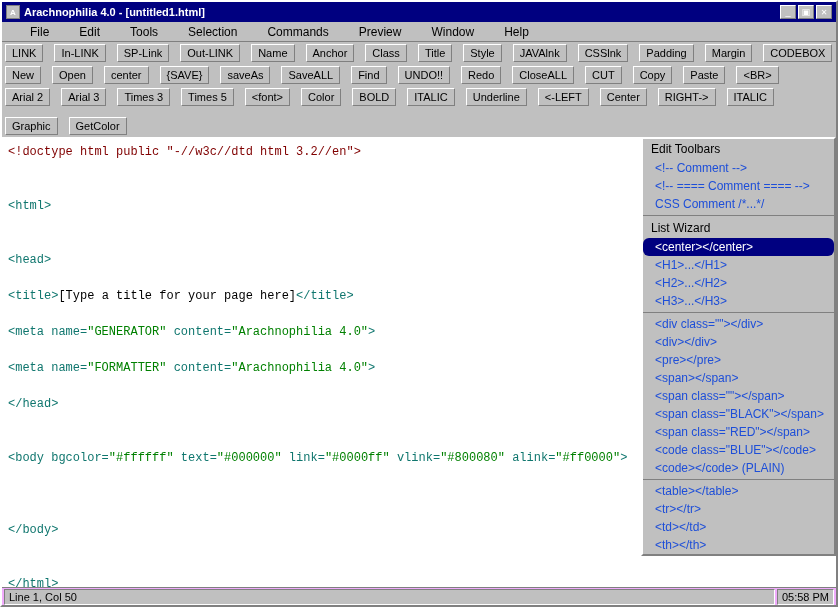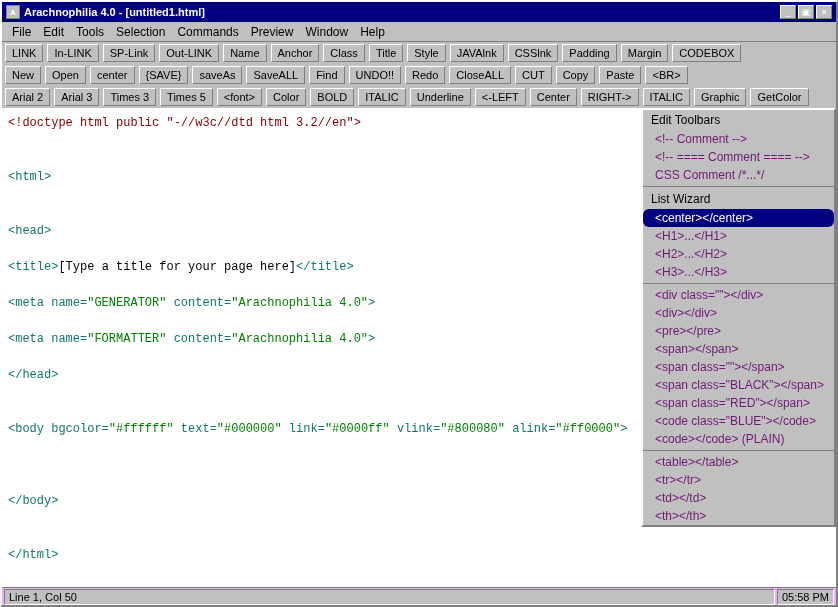--- a/index.html
+++ b/index.html
@@ -84,29 +84,30 @@
       height: 20px;
       padding: 0 4px;
       border-bottom: 1px solid #808080;
       flex-shrink: 0;
     }
 
     .menu-item {
       padding: 2px 6px;
       font-size: 12px;
       cursor: pointer;
+      margin-left: 18px;
     }
 
     
     .toolbar-row {
       background: #c0c0c0;
       display: flex;
       align-items: center;
       padding: 2px 3px;
-      gap: 4px;
+      gap: 11px;
       flex-shrink: 0;
       flex-wrap: wrap;
     }
 
     .tb-btn {
       background: #c0c0c0;
       border: 1px solid #ffffff;
       border-right-color: #808080;
       border-bottom-color: #808080;
       border-top-color: #ffffff;
@@ -158,21 +159,21 @@
     .ctx-section-label {
       padding: 3px 8px;
       font-weight: normal;
       color: #000000;
       background: #c0c0c0;
     }
 
     .ctx-item {
       padding: 2px 12px;
       cursor: pointer;
-      color: #701a75;
+      color: #1d4ed8;
       white-space: nowrap;
     }
 
     .ctx-item:hover, .ctx-item.selected {
       background: #000080;
       color: white;
       border-radius: 6px;
     }
 
     .ctx-item.selected {

